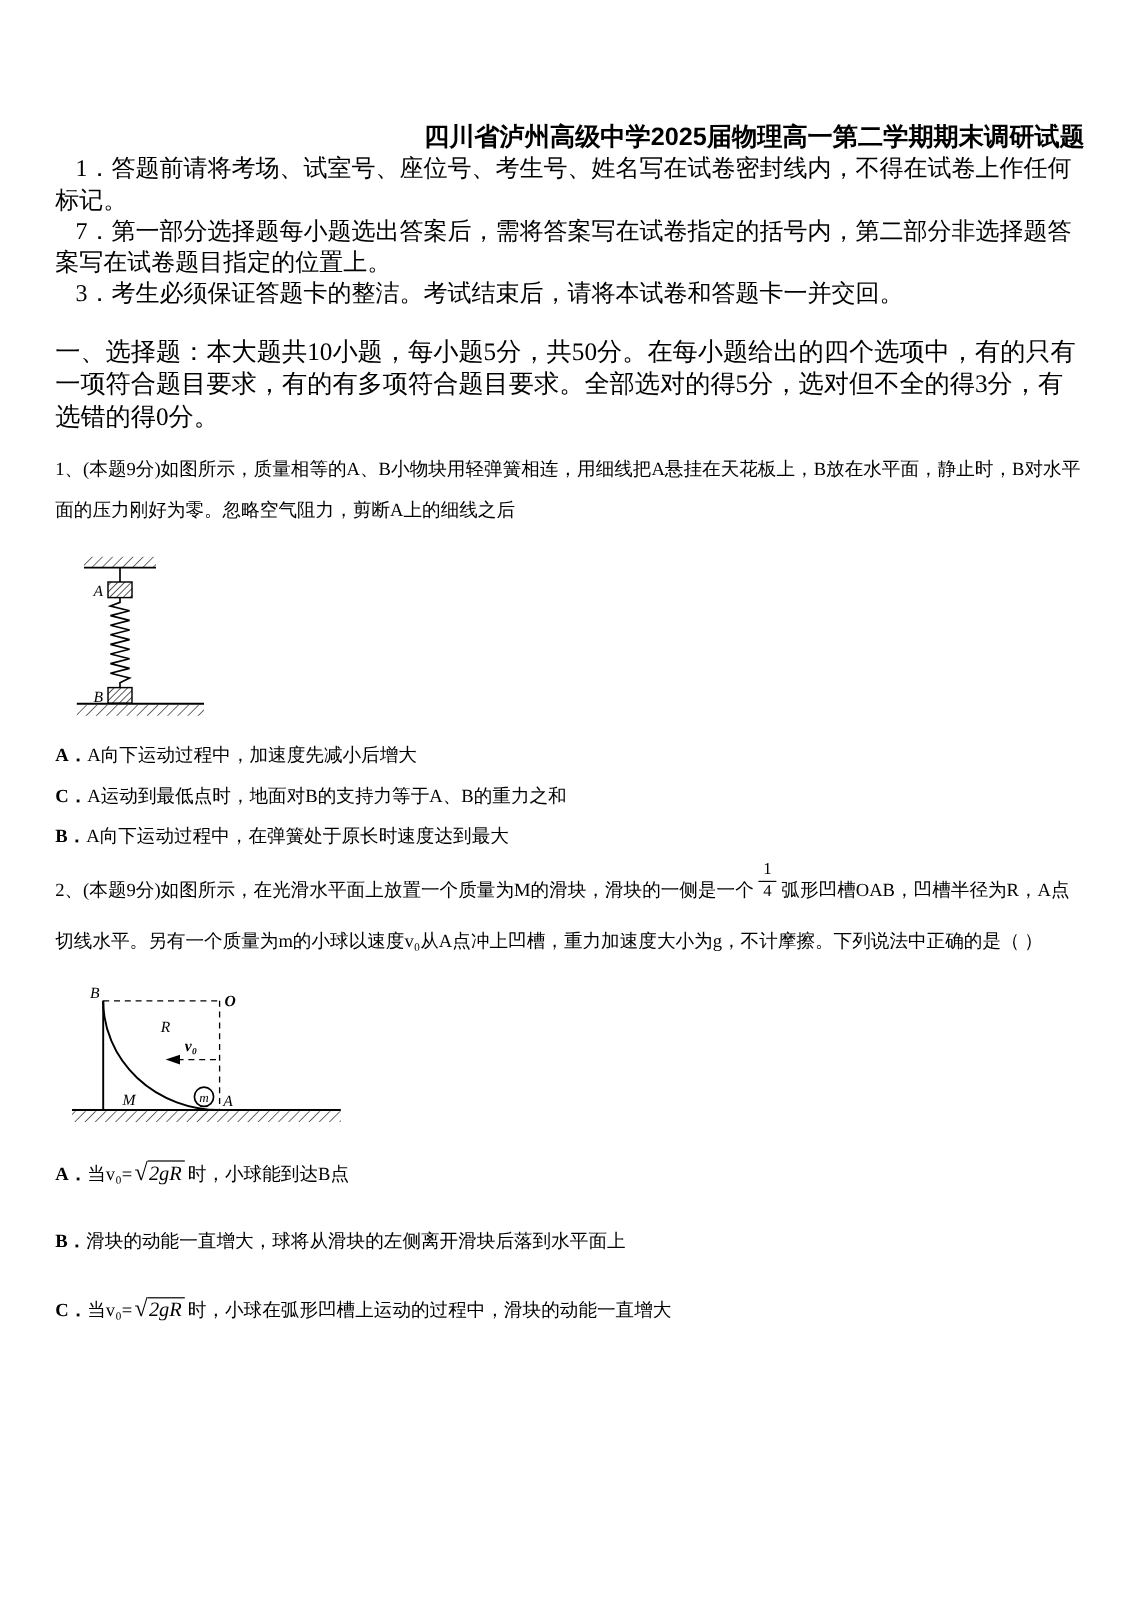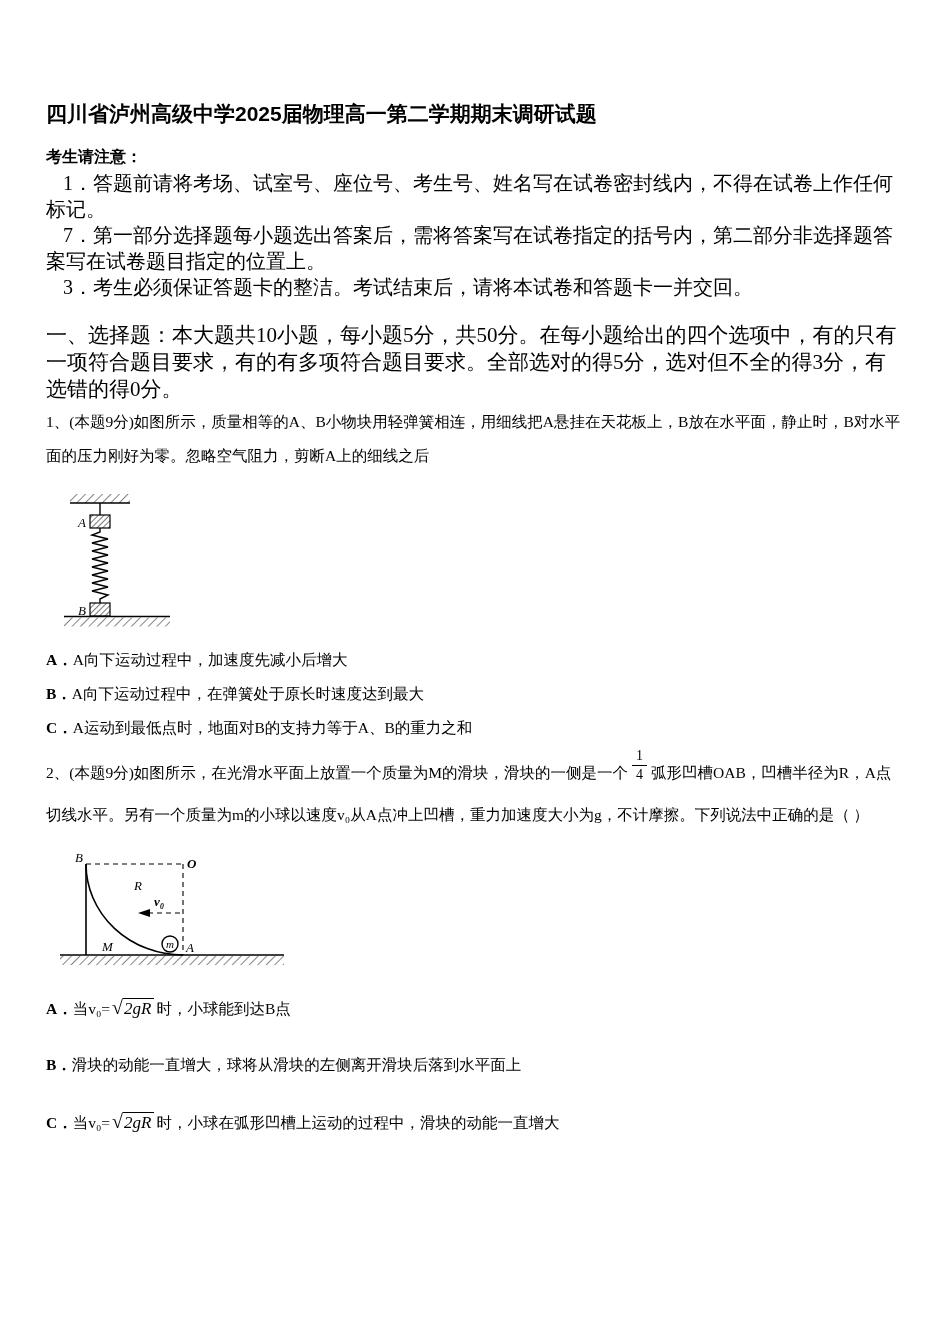--- a/index.html
+++ b/index.html
@@ -5,31 +5,31 @@
   * { margin:0; padding:0; box-sizing:border-box; }
   html,body { background:#fff; }
   body {
     width:950px; height:1344px;
     font-family:"Liberation Serif", serif;
     color:#000;
     overflow:hidden;
   }
   .page { width:950px; height:1344px; padding:100px 46px 40px 46px; background:#fff; }
   .title {
-    text-align:left;
+    text-align:right;
     font-family:"Liberation Sans", sans-serif;
     font-weight:bold;
     font-size:21px;
-    margin-bottom:16px;
+    margin-bottom:0;
   }
   .notice-header { font-weight:bold; font-size:16px; line-height:26px; }
   .notice-item  { font-size:20px; line-height:26px; text-indent:17px; }
   .section-intro { font-size:21px; line-height:27px; margin-top:22px; }
   .stem { font-size:15.5px; }
-  .q1stem { line-height:34px; margin-top:2px; }
+  .q1stem { line-height:34px; margin-top:14px; }
   .q2stem { line-height:42px; margin-top:14px; }
   .fig { margin:14px 0 16px 12px; }
   .fig svg { display:block; }
   .options { margin-top:4px; }
   .option { font-size:15.5px; line-height:21px; margin-bottom:13px; }
   .option .opt-label { font-weight:bold; }
   .q2opts .option { margin-bottom:26px; line-height:30px; }
   
   .frac {
     display:inline-block; vertical-align:middle;
@@ -50,21 +50,20 @@
   .fig-label { font-family:"Liberation Serif", serif; }
 </style>
 </head>
 <body>
 
 <div class="page">
 
   <h1 class="title">四川省泸州高级中学2025届物理高一第二学期期末调研试题</h1>
 
   <div>
-    <p class="notice-header">考生请注意：</p>
     <p class="notice-item">1．答题前请将考场、试室号、座位号、考生号、姓名写在试卷密封线内，不得在试卷上作任何标记。</p>
     <p class="notice-item">7．第一部分选择题每小题选出答案后，需将答案写在试卷指定的括号内，第二部分非选择题答案写在试卷题目指定的位置上。</p>
     <p class="notice-item">3．考生必须保证答题卡的整洁。考试结束后，请将本试卷和答题卡一并交回。</p>
   </div>
 
   <p class="section-intro">一、选择题：本大题共10小题，每小题5分，共50分。在每小题给出的四个选项中，有的只有一项符合题目要求，有的有多项符合题目要求。全部选对的得5分，选对但不全的得3分，有选错的得0分。</p>
 
   <div>
     <p class="stem q1stem">1、(本题9分)如图所示，质量相等的A、B小物块用轻弹簧相连，用细线把A悬挂在天花板上，B放在水平面，静止时，B对水平面的压力刚好为零。忽略空气阻力，剪断A上的细线之后</p>
 
@@ -92,22 +91,22 @@
         <rect x="32" y="116" width="20" height="13" fill="url(#hatchBlock1)" stroke="#000" stroke-width="1.2"></rect>
         <text class="fig-label" x="20" y="128" font-size="13" font-style="italic">B</text>
 
         <line x1="6" y1="129.5" x2="112" y2="129.5" stroke="#000" stroke-width="1.6"></line>
         <rect x="6" y="130.5" width="106" height="9" fill="url(#hatchSurf1)"></rect>
       </svg>
     </div>
 
     <div class="options">
       <p class="option"><span class="opt-label">A．</span><span>A向下运动过程中，加速度先减小后增大</span></p>
+      <p class="option"><span class="opt-label">C．</span><span>A运动到最低点时，地面对B的支持力等于A、B的重力之和</span></p>
       <p class="option"><span class="opt-label">B．</span><span>A向下运动过程中，在弹簧处于原长时速度达到最大</span></p>
-      <p class="option"><span class="opt-label">C．</span><span>A运动到最低点时，地面对B的支持力等于A、B的重力之和</span></p>
     </div>
   </div>
 
   <div>
     <p class="stem q2stem">
       <span>2、(本题9分)如图所示，在光滑水平面上放置一个质量为M的滑块，滑块的一侧是一个</span><span class="frac"><span class="num">1</span><span class="den">4</span></span><span>弧形凹槽OAB，凹槽半径为R，A点切线水平。另有一个质量为m的小球以速度v₀从A点冲上凹槽，重力加速度大小为g，不计摩擦。下列说法中正确的是（  ）</span>
     </p>
 
     <div class="fig">
       <svg width="232" height="126" viewBox="0 0 232 126">

